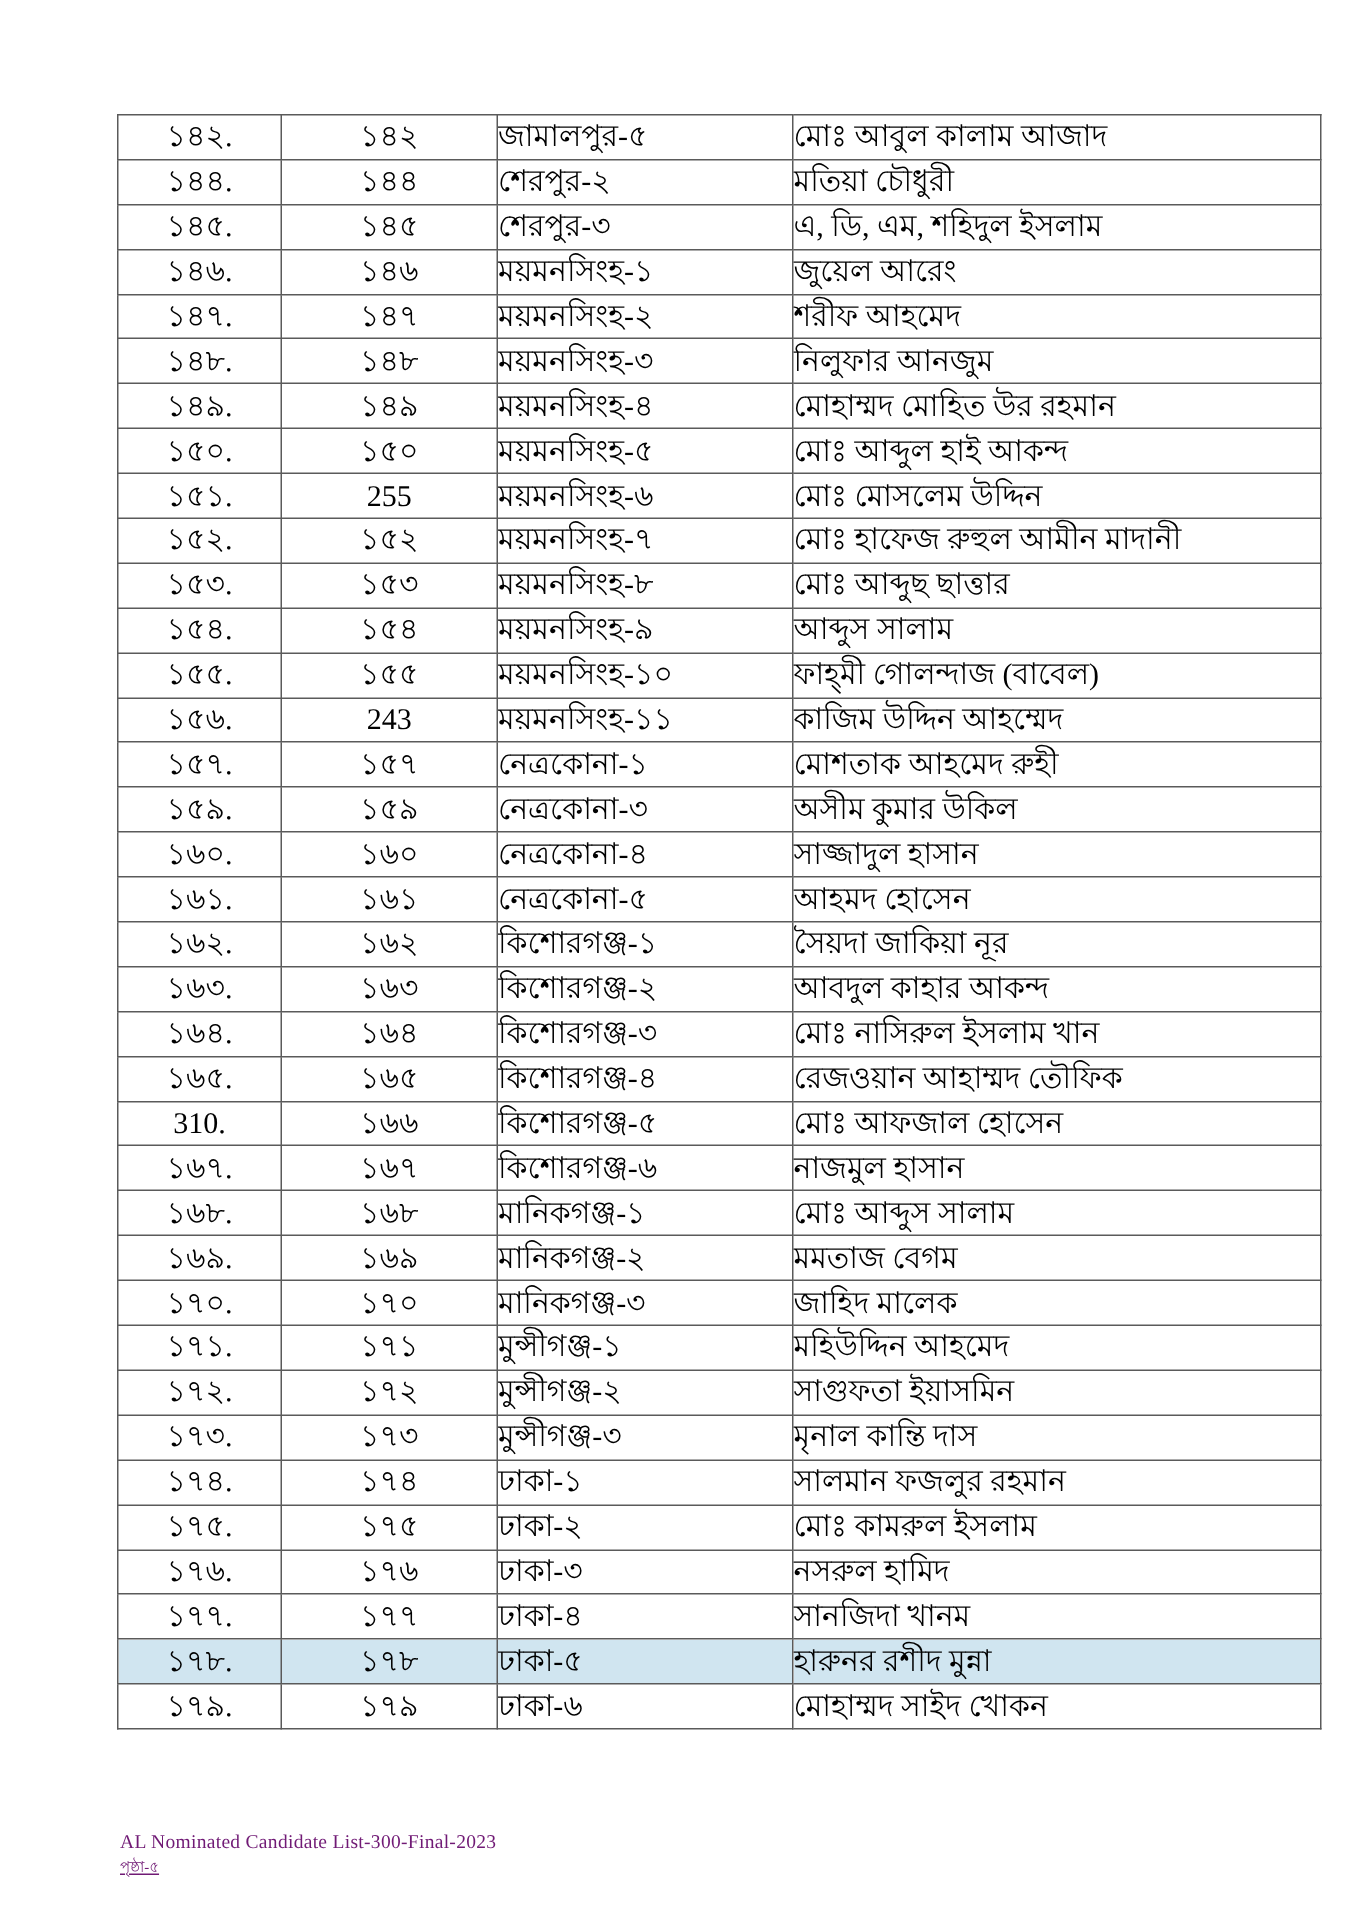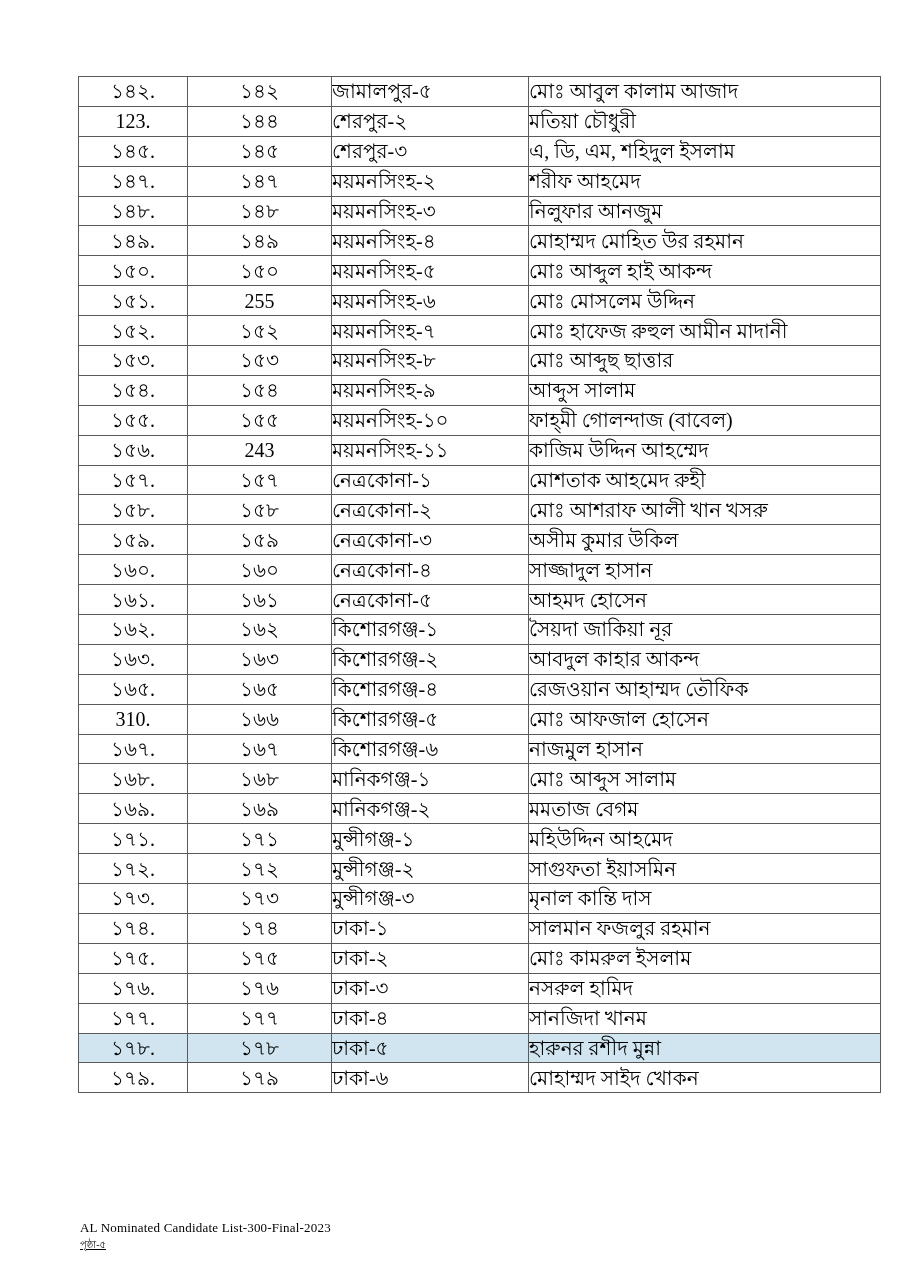--- a/index.html
+++ b/index.html
@@ -39,21 +39,21 @@
   }
   td.c0 { width: 108px; text-align: center; }
   td.c1 { width: 143px; text-align: center; }
   td.c2 { width: 196px; text-align: left; padding-left: 10px; }
   td.c3 { width: 351px; text-align: left; padding-left: 12px; }
   tr.highlight td { background: #d0e5f0; }
   .footer {
     position: absolute;
     left: 80px;
     top: 1220px;
-    color: #000000;
+    color: #701a75;
   }
   .footer-line1 {
     font-size: 13px;
     font-family: "Liberation Serif", serif;
     letter-spacing: 0.2px;
   }
   .footer-line2 {
     font-size: 10px;
     margin-top: 1px;
     font-family: "Liberation Serif", "DejaVu Sans", serif;
@@ -67,32 +67,38 @@
 
   <table class="candidate-table">
     <tbody id="table-body">
         <tr>
           <td class="c0">১৪২.</td>
           <td class="c1">১৪২</td>
           <td class="c2">জামালপুর-৫</td>
           <td class="c3">মোঃ আবুল কালাম আজাদ</td>
         </tr>
         <tr>
-          <td class="c0">123.</td>
+          <td class="c0">১৪৪.</td>
           <td class="c1">১৪৪</td>
           <td class="c2">শেরপুর-২</td>
           <td class="c3">মতিয়া চৌধুরী</td>
         </tr>
         <tr>
           <td class="c0">১৪৫.</td>
           <td class="c1">১৪৫</td>
           <td class="c2">শেরপুর-৩</td>
           <td class="c3">এ, ডি, এম, শহিদুল ইসলাম</td>
         </tr>
         <tr>
+          <td class="c0">১৪৬.</td>
+          <td class="c1">১৪৬</td>
+          <td class="c2">ময়মনসিংহ-১</td>
+          <td class="c3">জুয়েল আরেং</td>
+        </tr>
+        <tr>
           <td class="c0">১৪৭.</td>
           <td class="c1">১৪৭</td>
           <td class="c2">ময়মনসিংহ-২</td>
           <td class="c3">শরীফ আহমেদ</td>
         </tr>
         <tr>
           <td class="c0">১৪৮.</td>
           <td class="c1">১৪৮</td>
           <td class="c2">ময়মনসিংহ-৩</td>
           <td class="c3">নিলুফার আনজুম</td>
@@ -145,26 +151,20 @@
           <td class="c2">ময়মনসিংহ-১১</td>
           <td class="c3">কাজিম উদ্দিন আহম্মেদ</td>
         </tr>
         <tr>
           <td class="c0">১৫৭.</td>
           <td class="c1">১৫৭</td>
           <td class="c2">নেত্রকোনা-১</td>
           <td class="c3">মোশতাক আহমেদ রুহী</td>
         </tr>
         <tr>
-          <td class="c0">১৫৮.</td>
-          <td class="c1">১৫৮</td>
-          <td class="c2">নেত্রকোনা-২</td>
-          <td class="c3">মোঃ আশরাফ আলী খান খসরু</td>
-        </tr>
-        <tr>
           <td class="c0">১৫৯.</td>
           <td class="c1">১৫৯</td>
           <td class="c2">নেত্রকোনা-৩</td>
           <td class="c3">অসীম কুমার উকিল</td>
         </tr>
         <tr>
           <td class="c0">১৬০.</td>
           <td class="c1">১৬০</td>
           <td class="c2">নেত্রকোনা-৪</td>
           <td class="c3">সাজ্জাদুল হাসান</td>
@@ -181,20 +181,26 @@
           <td class="c2">কিশোরগঞ্জ-১</td>
           <td class="c3">সৈয়দা জাকিয়া নূর</td>
         </tr>
         <tr>
           <td class="c0">১৬৩.</td>
           <td class="c1">১৬৩</td>
           <td class="c2">কিশোরগঞ্জ-২</td>
           <td class="c3">আবদুল কাহার আকন্দ</td>
         </tr>
         <tr>
+          <td class="c0">১৬৪.</td>
+          <td class="c1">১৬৪</td>
+          <td class="c2">কিশোরগঞ্জ-৩</td>
+          <td class="c3">মোঃ নাসিরুল ইসলাম খান</td>
+        </tr>
+        <tr>
           <td class="c0">১৬৫.</td>
           <td class="c1">১৬৫</td>
           <td class="c2">কিশোরগঞ্জ-৪</td>
           <td class="c3">রেজওয়ান আহাম্মদ তৌফিক</td>
         </tr>
         <tr>
           <td class="c0">310.</td>
           <td class="c1">১৬৬</td>
           <td class="c2">কিশোরগঞ্জ-৫</td>
           <td class="c3">মোঃ আফজাল হোসেন</td>
@@ -209,20 +215,26 @@
           <td class="c0">১৬৮.</td>
           <td class="c1">১৬৮</td>
           <td class="c2">মানিকগঞ্জ-১</td>
           <td class="c3">মোঃ আব্দুস সালাম</td>
         </tr>
         <tr>
           <td class="c0">১৬৯.</td>
           <td class="c1">১৬৯</td>
           <td class="c2">মানিকগঞ্জ-২</td>
           <td class="c3">মমতাজ বেগম</td>
+        </tr>
+        <tr>
+          <td class="c0">১৭০.</td>
+          <td class="c1">১৭০</td>
+          <td class="c2">মানিকগঞ্জ-৩</td>
+          <td class="c3">জাহিদ মালেক</td>
         </tr>
         <tr>
           <td class="c0">১৭১.</td>
           <td class="c1">১৭১</td>
           <td class="c2">মুন্সীগঞ্জ-১</td>
           <td class="c3">মহিউদ্দিন আহমেদ</td>
         </tr>
         <tr>
           <td class="c0">১৭২.</td>
           <td class="c1">১৭২</td>

